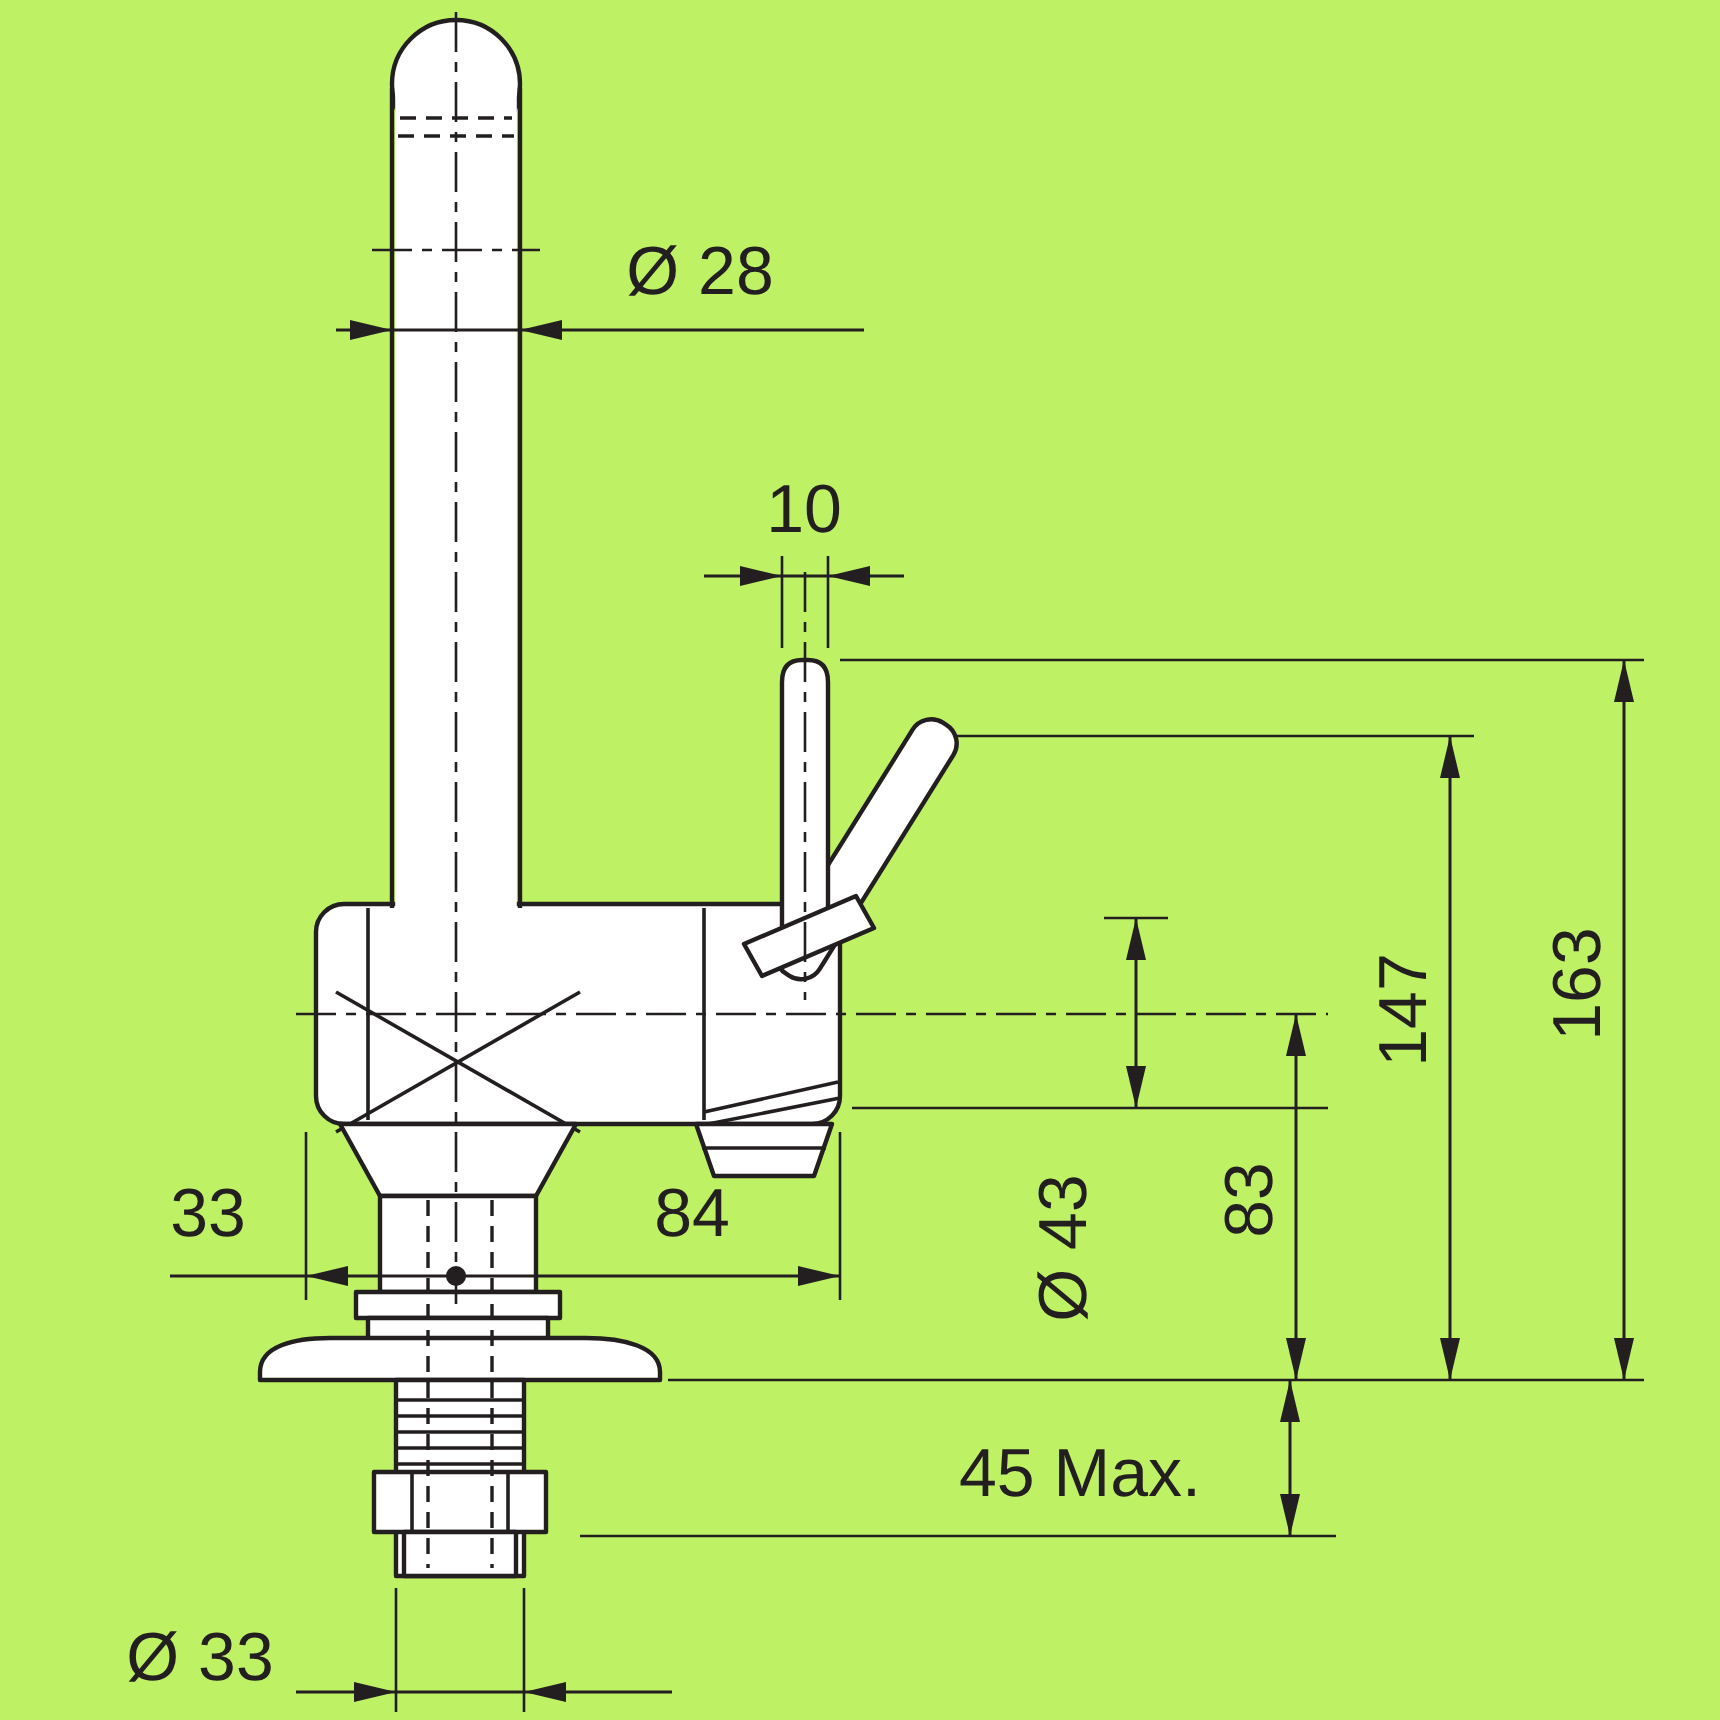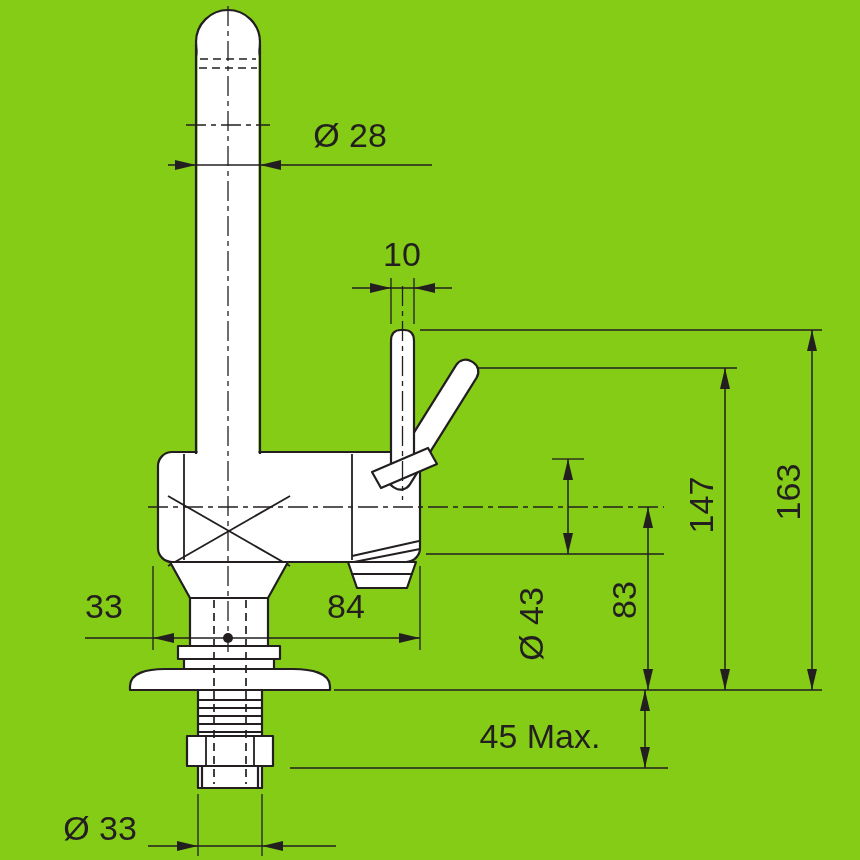--- a/index.html
+++ b/index.html
@@ -1,16 +1,16 @@
 <!DOCTYPE html>
 <html><head>
 <meta charset="utf-8">
 <style>
   html,body{margin:0;padding:0;background:#ffffff;}
-  .canvas{width:860px;height:860px;position:relative;background:#84cc16;overflow:hidden;}
+  .canvas{width:860px;height:860px;position:relative;background:#bef264;overflow:hidden;}
   svg{display:block;}
   .ln{stroke:#231f20;fill:none;stroke-width:2.2;stroke-linejoin:round;}
   .fw{fill:#ffffff;}
   .seam{stroke:#231f20;fill:none;stroke-width:1.8;}
   .dim{stroke:#231f20;fill:none;stroke-width:1.5;}
   .ext{stroke:#231f20;fill:none;stroke-width:1.3;}
   .arr{fill:#231f20;stroke:none;}
   .cl{stroke:#231f20;fill:none;stroke-width:1.3;stroke-dasharray:20 5 5 5;}
   .hid{stroke:#231f20;fill:none;stroke-width:1.7;stroke-dasharray:8 5;}
   .dot{fill:#231f20;stroke:none;}

